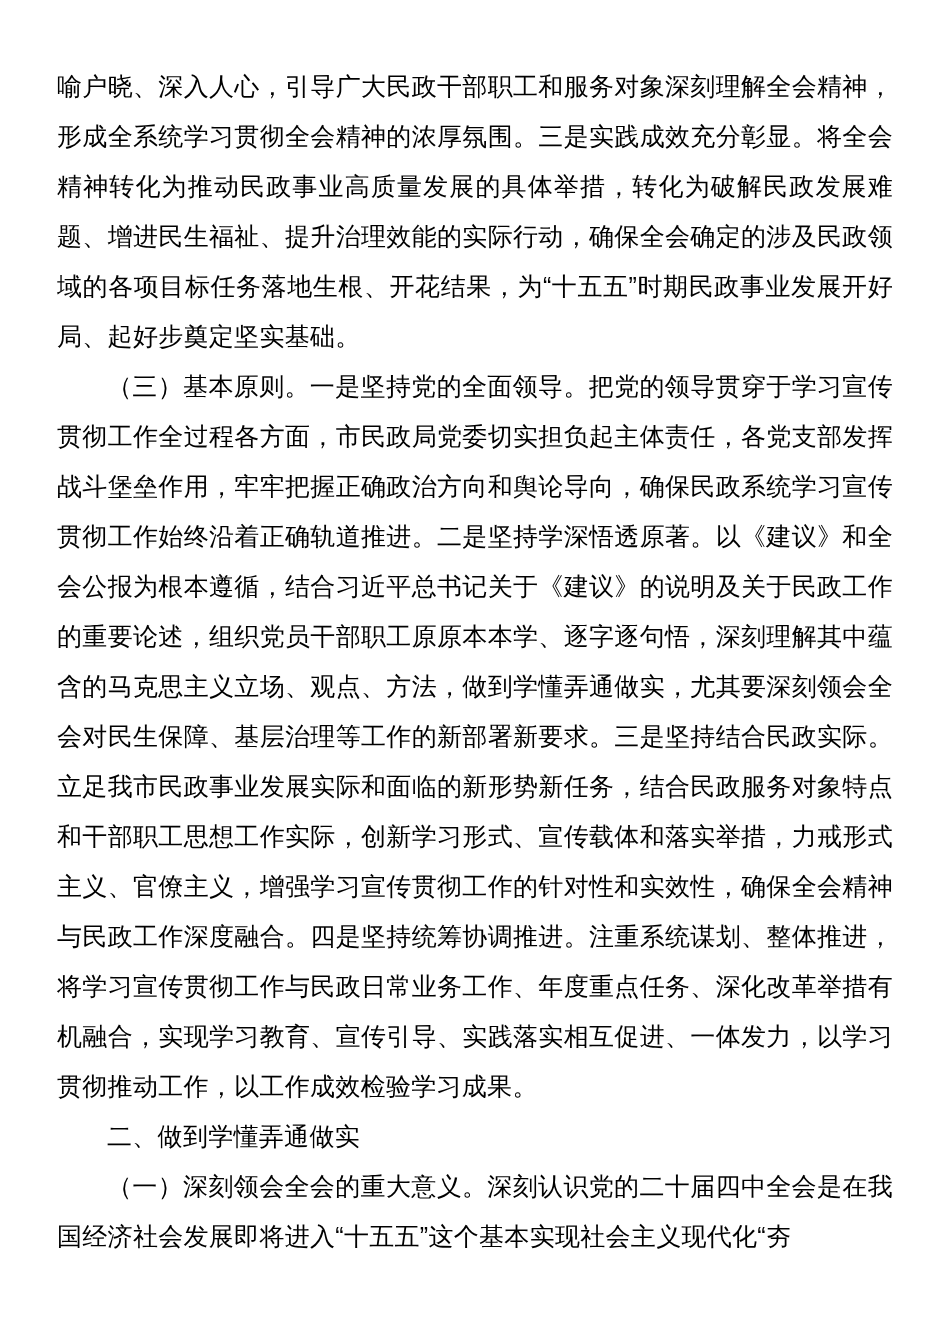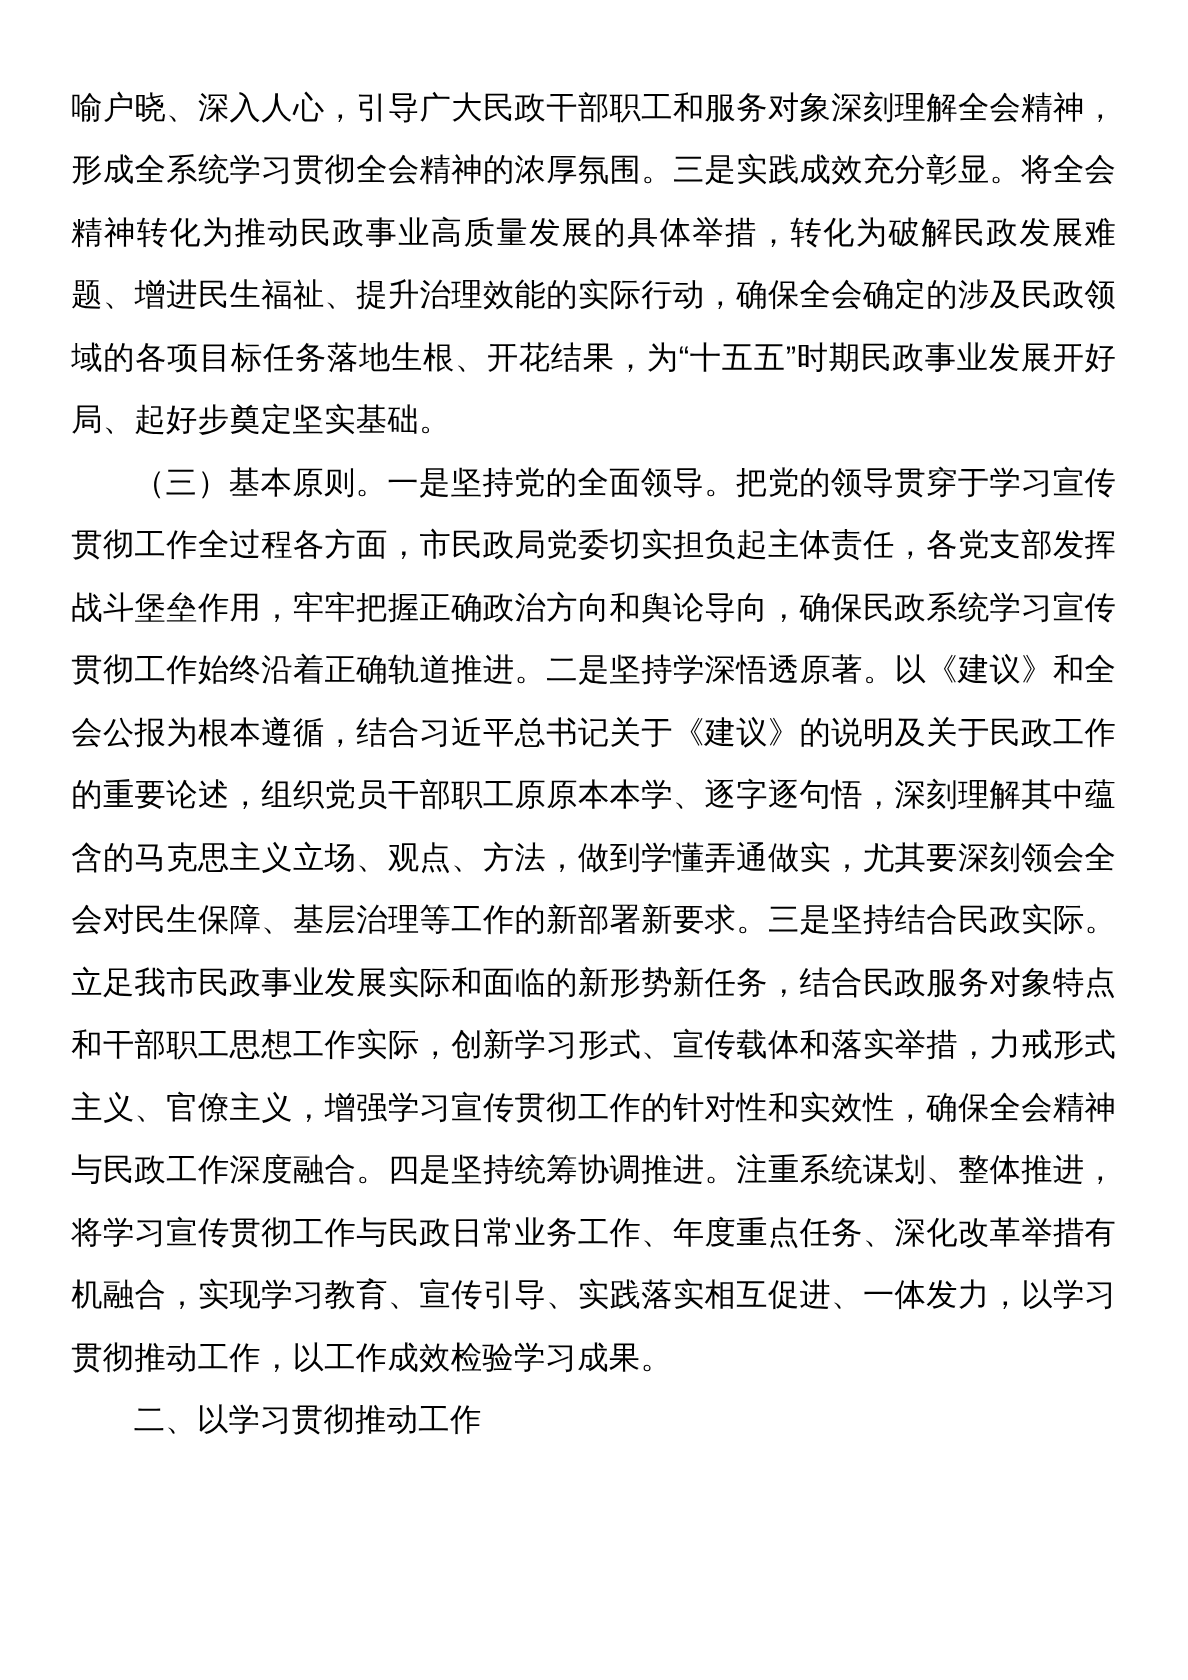--- a/index.html
+++ b/index.html
@@ -39,15 +39,16 @@
     font-weight: 400;
   }
 </style>
 </head>
 <body>
 
 <div class="page">
   <div class="doc-body">
       <p class=""><span class="run-regular">喻户晓、深入人心，引导广大民政干部职工和服务对象深刻理解全会精神，形成全系统学习贯彻全会精神的浓厚氛围。三是实践成效充分彰显。将全会精神转化为推动民政事业高质量发展的具体举措，转化为破解民政发展难题、增进民生福祉、提升治理效能的实际行动，确保全会确定的涉及民政领域的各项目标任务落地生根、开花结果，为“十五五”时期民政事业发展开好局、起好步奠定坚实基础。</span></p>
       <p class="indent"><span class="run-bold">（三）基本原则。</span><span class="run-regular">一是坚持党的全面领导。把党的领导贯穿于学习宣传贯彻工作全过程各方面，市民政局党委切实担负起主体责任，各党支部发挥战斗堡垒作用，牢牢把握正确政治方向和舆论导向，确保民政系统学习宣传贯彻工作始终沿着正确轨道推进。二是坚持学深悟透原著。以《建议》和全会公报为根本遵循，结合习近平总书记关于《建议》的说明及关于民政工作的重要论述，组织党员干部职工原原本本学、逐字逐句悟，深刻理解其中蕴含的马克思主义立场、观点、方法，做到学懂弄通做实，尤其要深刻领会全会对民生保障、基层治理等工作的新部署新要求。三是坚持结合民政实际。立足我市民政事业发展实际和面临的新形势新任务，结合民政服务对象特点和干部职工思想工作实际，创新学习形式、宣传载体和落实举措，力戒形式主义、官僚主义，增强学习宣传贯彻工作的针对性和实效性，确保全会精神与民政工作深度融合。四是坚持统筹协调推进。注重系统谋划、整体推进，将学习宣传贯彻工作与民政日常业务工作、年度重点任务、深化改革举措有机融合，实现学习教育、宣传引导、实践落实相互促进、一体发力，以学习贯彻推动工作，以工作成效检验学习成果。</span></p>
-      <p class="indent"><span class="run-regular">二、以学习贯彻推动工作</span></p>
+      <p class="indent"><span class="run-regular">二、做到学懂弄通做实</span></p>
+      <p class="indent"><span class="run-bold">（一）深刻领会全会的重大意义。</span><span class="run-regular">深刻认识党的二十届四中全会是在我国经济社会发展即将进入“十五五”这个基本实现社会主义现代化“夯</span></p>
     </div>
 </div>
 
 </body></html>

